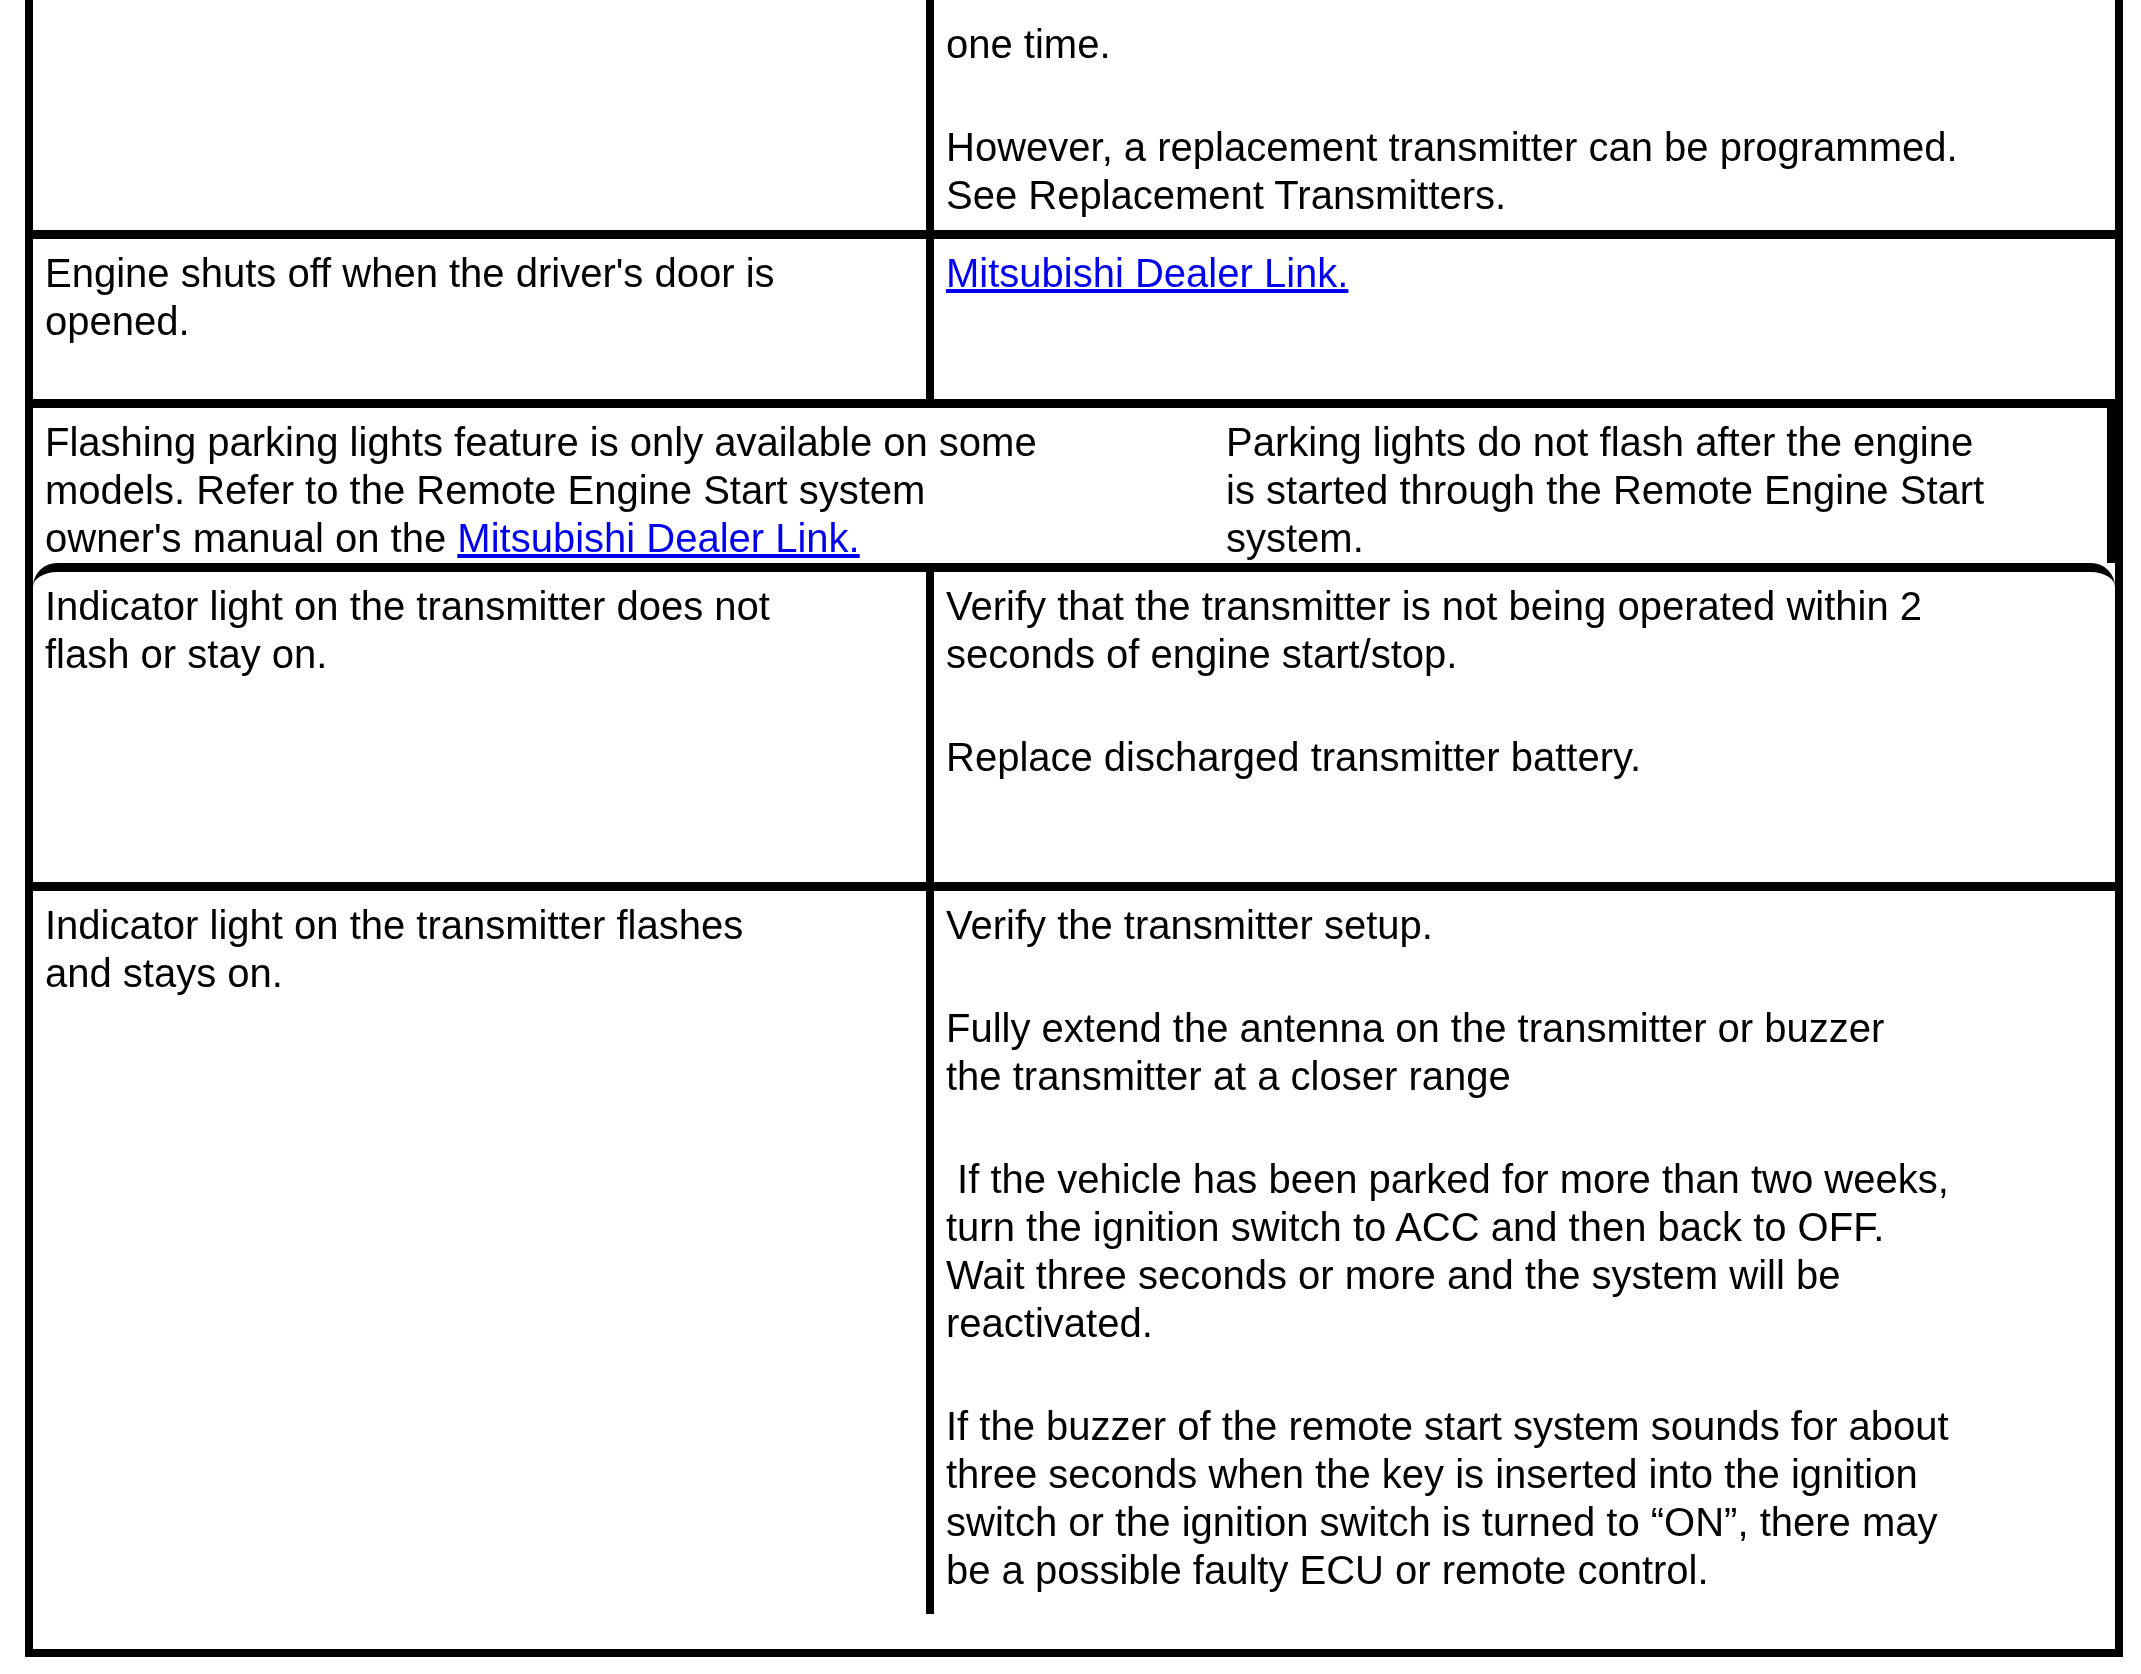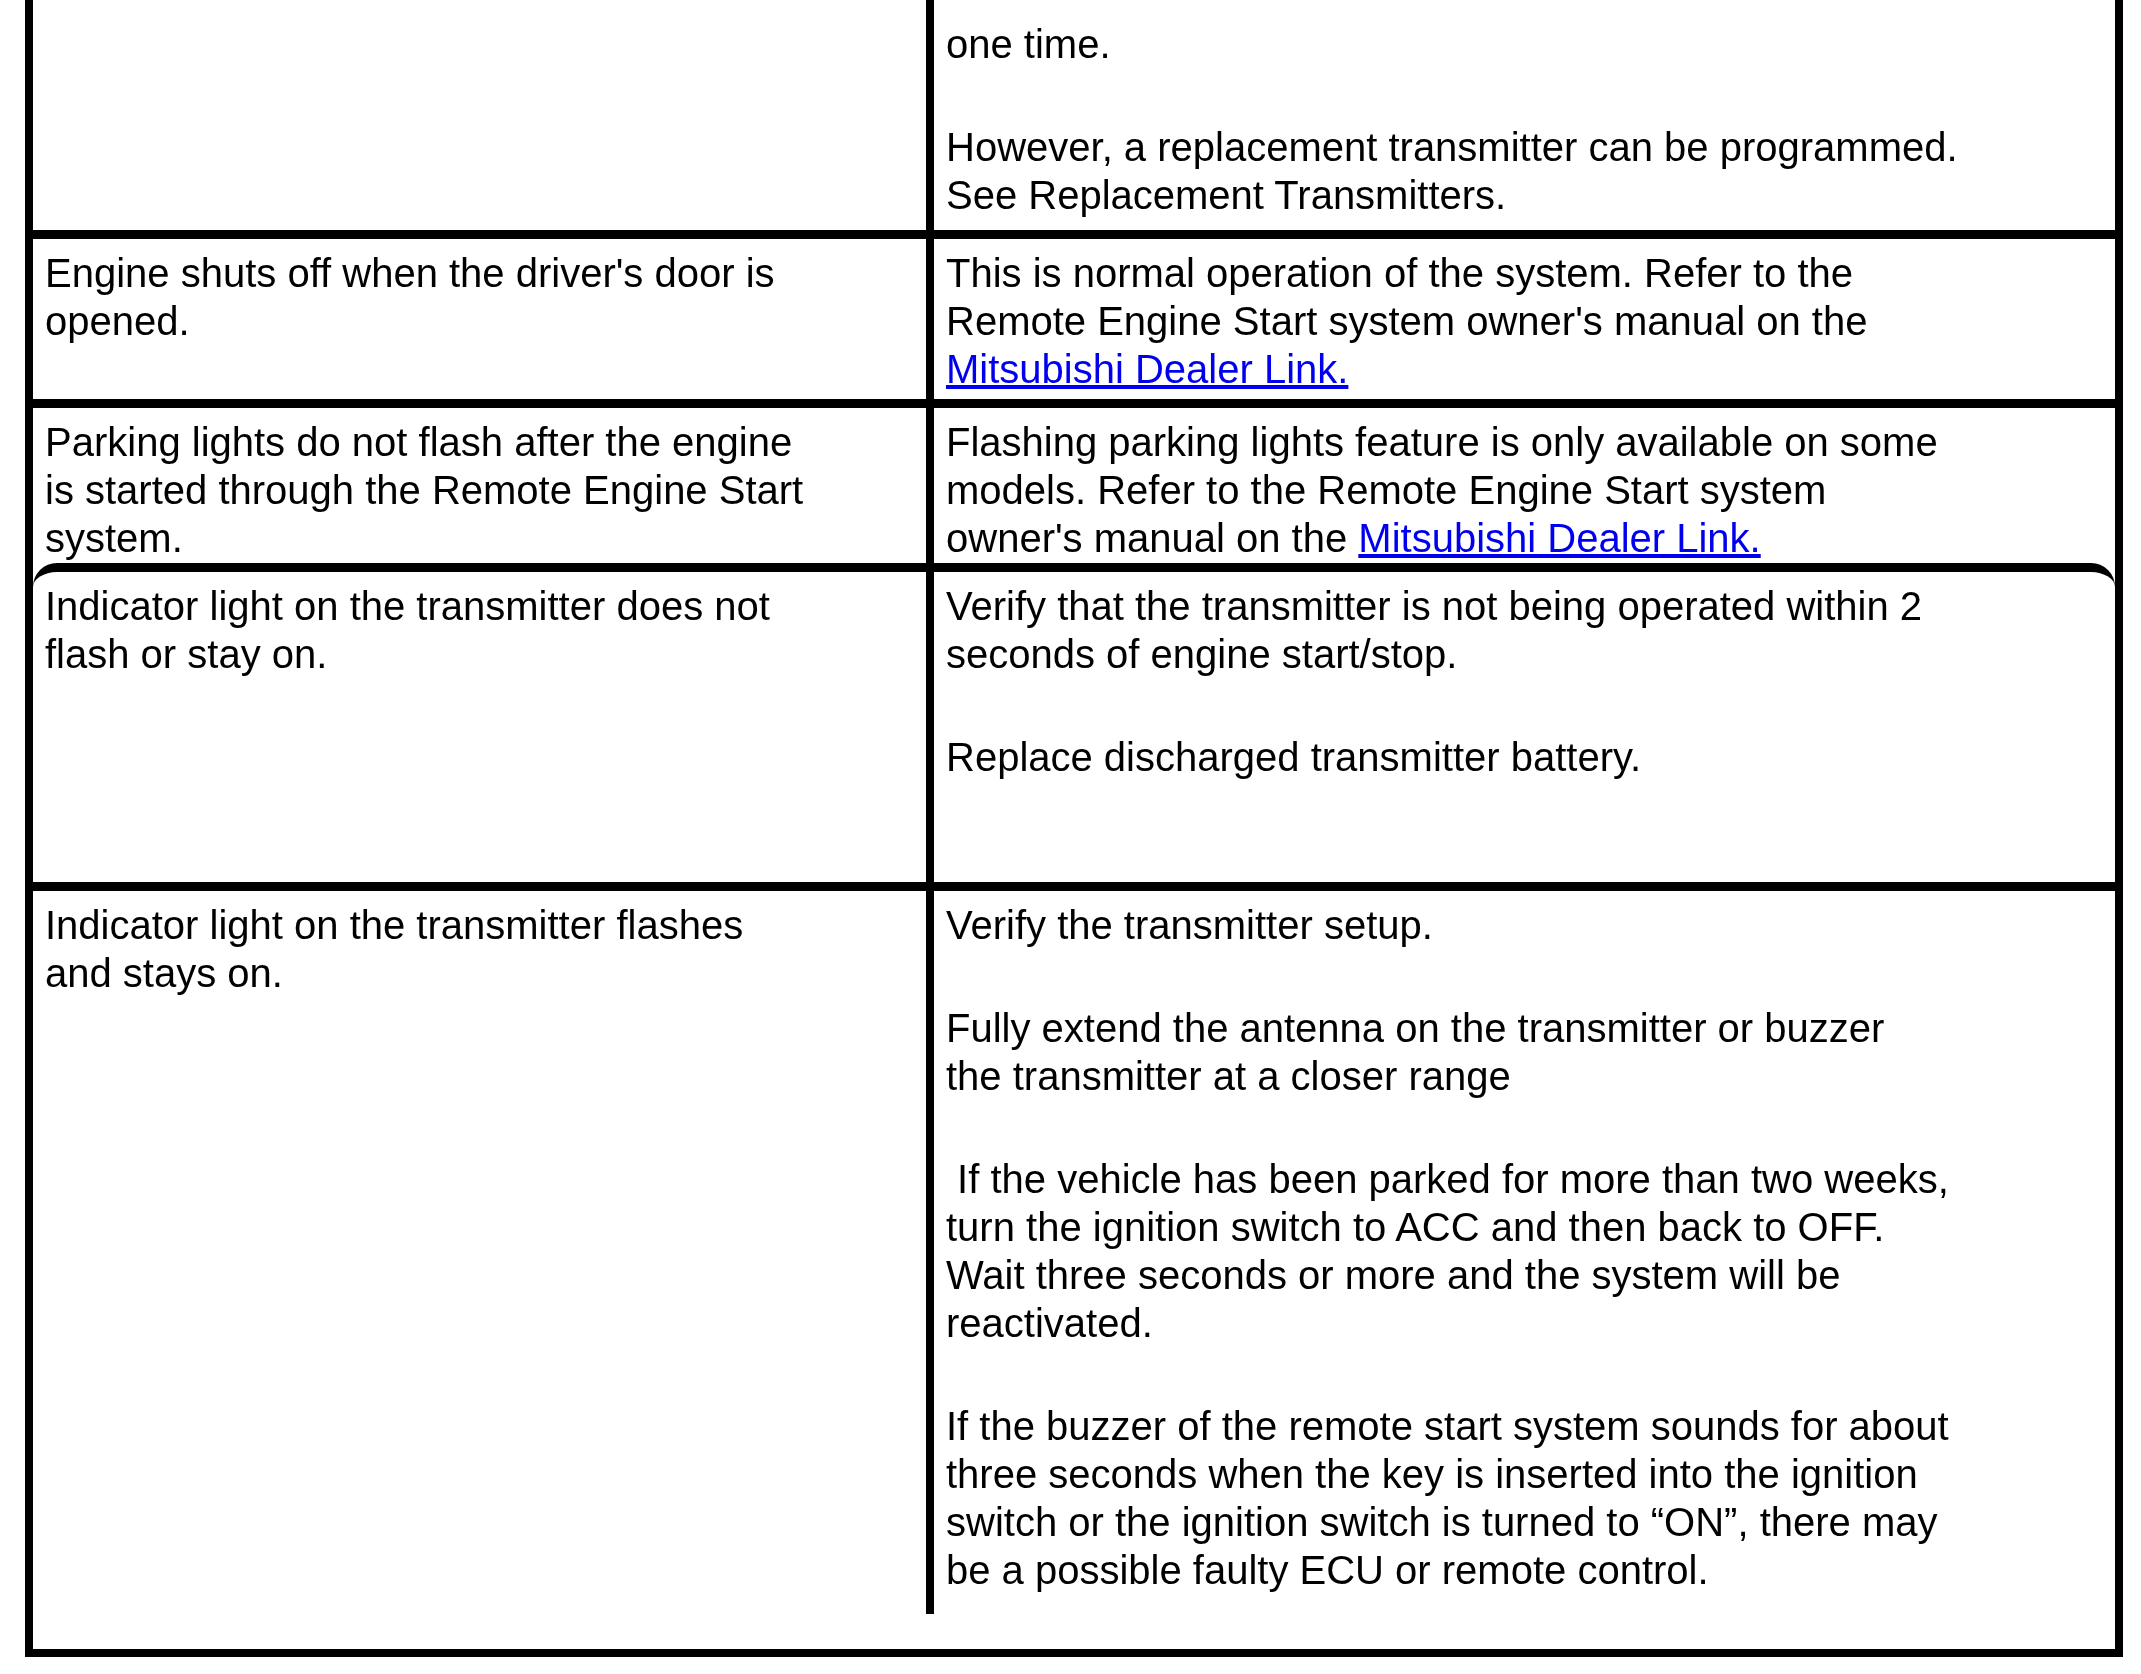--- a/index.html
+++ b/index.html
@@ -53,36 +53,34 @@
 See Replacement Transmitters.</p>
     </div>
   </div>
 
   <div class="row r2">
     <div class="cell left">
       <p>Engine shuts off when the driver's door is
 opened.</p>
     </div>
     <div class="cell right">
-      <p><span>This is normal operation of the system. Refer to the
-Remote Engine Start system owner's manual on the
-</span><a class="link" href="#">Mitsubishi Dealer Link.</a></p>
+      <p><a class="link" href="#">Mitsubishi Dealer Link.</a></p>
     </div>
   </div>
 
   <div class="row r3">
+    <div class="cell right">
+      <p><span>Flashing parking lights feature is only available on some
+models. Refer to the Remote Engine Start system
+owner's manual on the </span><a class="link" href="#">Mitsubishi Dealer Link.</a></p>
+    </div>
     <div class="cell left">
       <p>Parking lights do not flash after the engine
 is started through the Remote Engine Start
 system.</p>
-    </div>
-    <div class="cell right">
-      <p><span>Flashing parking lights feature is only available on some
-models. Refer to the Remote Engine Start system
-owner's manual on the </span><a class="link" href="#">Mitsubishi Dealer Link.</a></p>
     </div>
   </div>
 
   <div class="row r4">
     <div class="cell left">
       <p>Indicator light on the transmitter does not
 flash or stay on.</p>
     </div>
     <div class="cell right">
       <p>Verify that the transmitter is not being operated within 2

